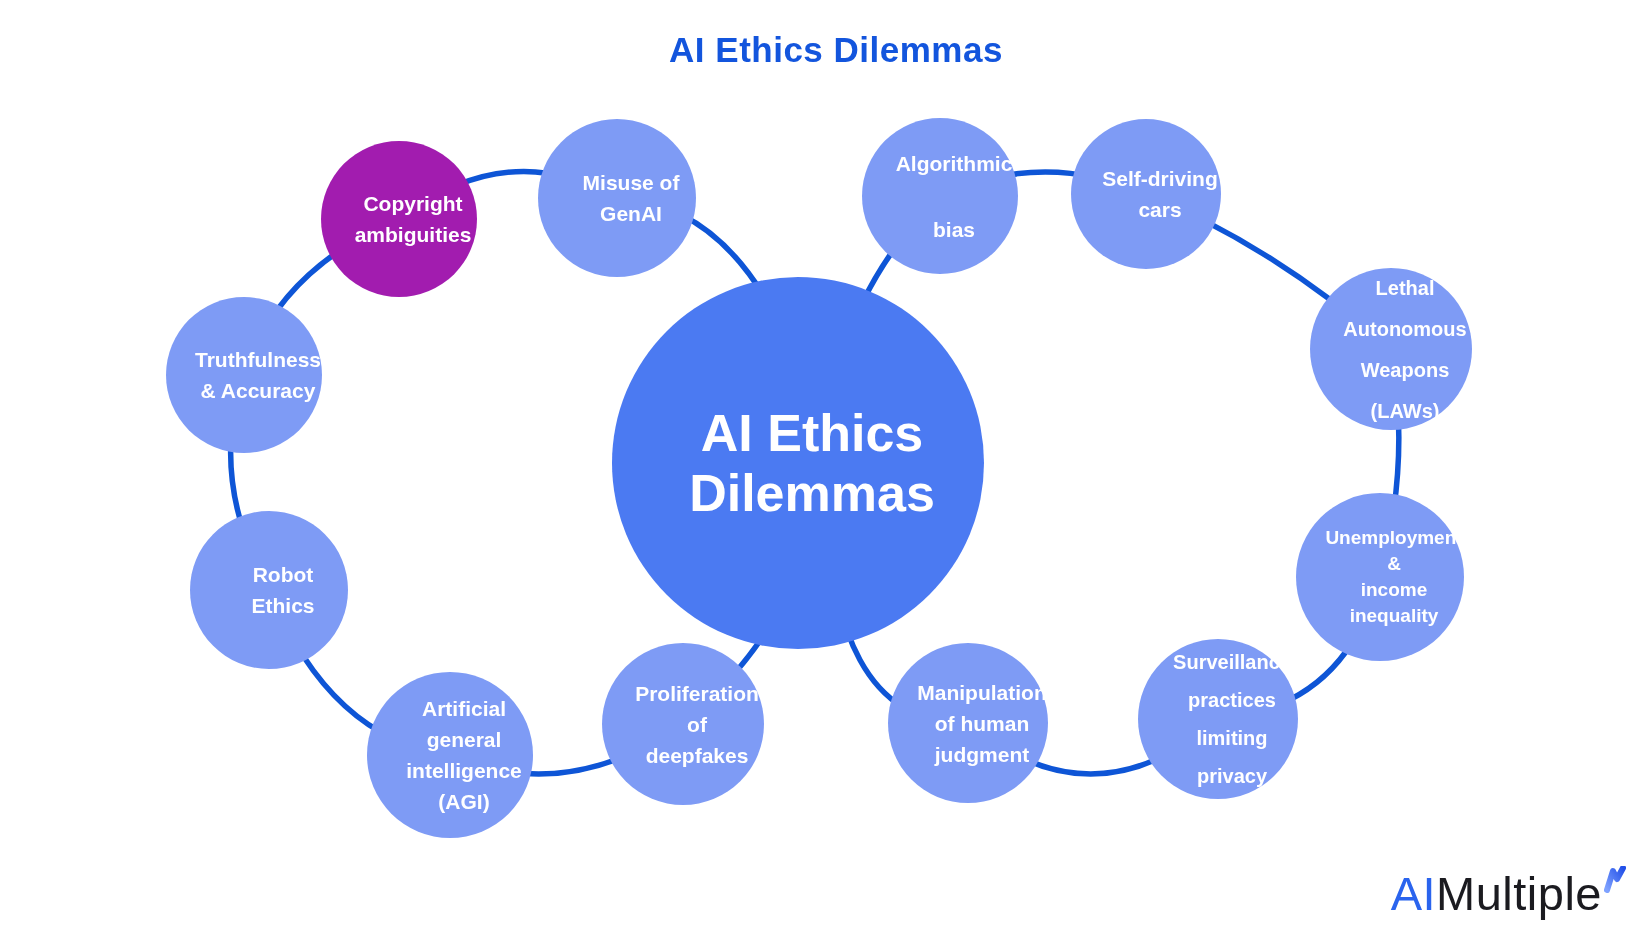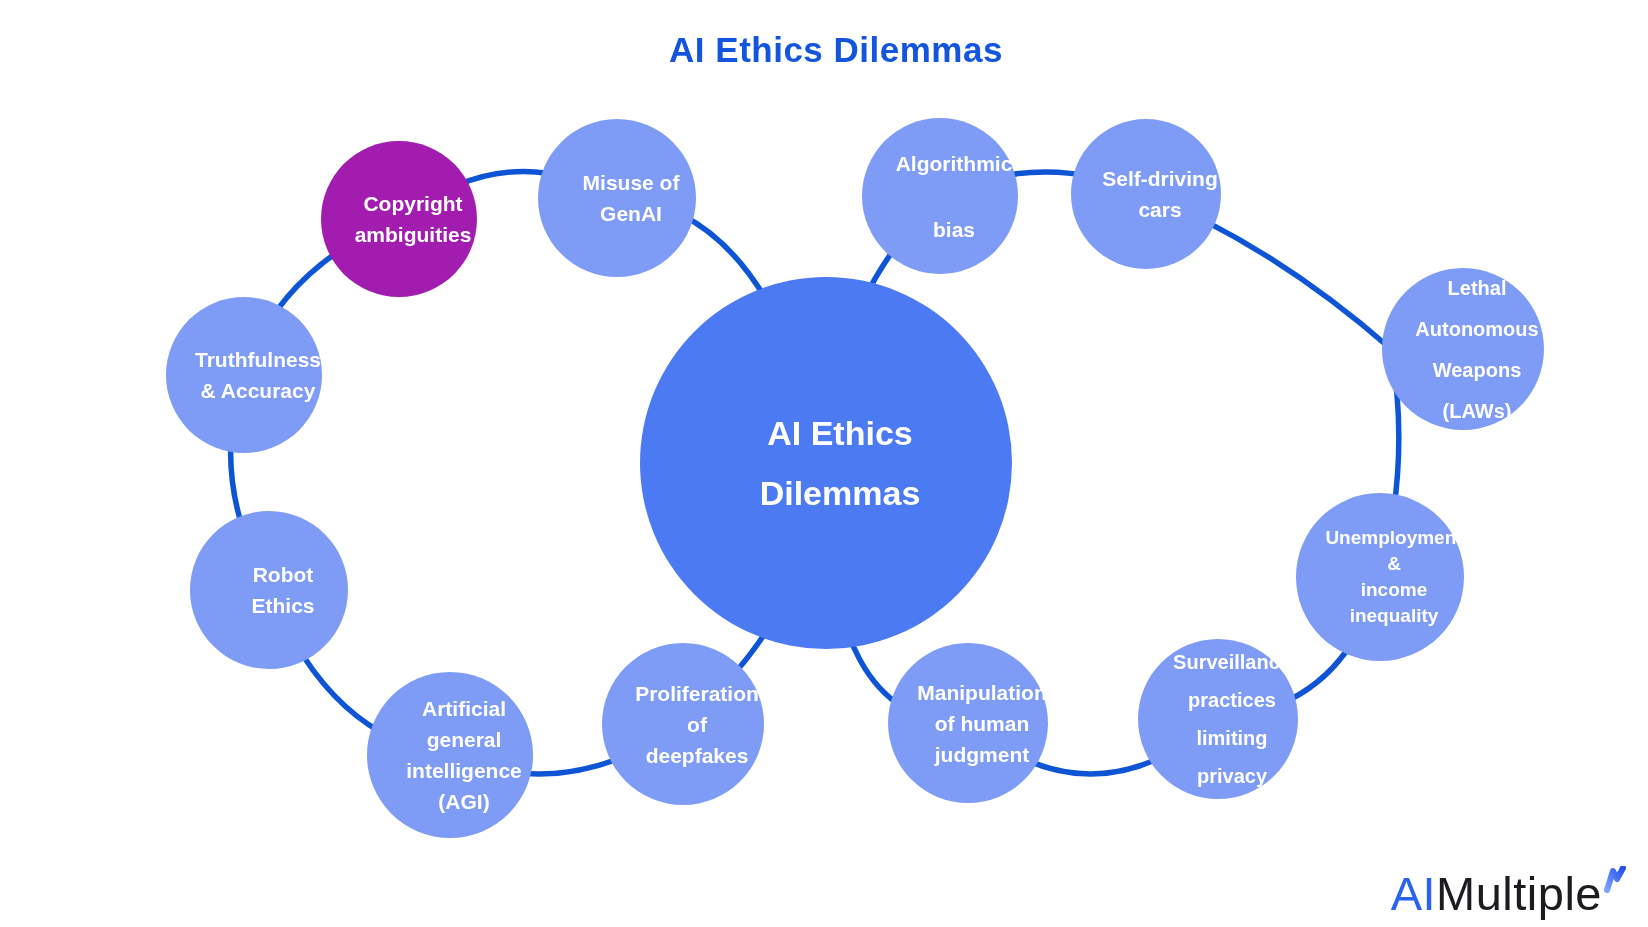--- a/index.html
+++ b/index.html
@@ -75,21 +75,21 @@
       <path d="M 826 463 Q 829 304 940 196" fill="none" stroke="#0e55d6" stroke-width="5.5" stroke-linecap="round"></path>
       <path d="M 940 196 Q 1043 149 1146 194" fill="none" stroke="#0e55d6" stroke-width="5.5" stroke-linecap="round"></path>
       <path d="M 1146 194 Q 1272 245 1391 349" fill="none" stroke="#0e55d6" stroke-width="5.5" stroke-linecap="round"></path>
       <path d="M 1391 349 Q 1411 461 1380 577" fill="none" stroke="#0e55d6" stroke-width="5.5" stroke-linecap="round"></path>
       <path d="M 1380 577 Q 1345 708 1218 719" fill="none" stroke="#0e55d6" stroke-width="5.5" stroke-linecap="round"></path>
       <path d="M 1218 719 Q 1093 827 968 723" fill="none" stroke="#0e55d6" stroke-width="5.5" stroke-linecap="round"></path>
       <path d="M 968 723 Q 823 727 826 463" fill="none" stroke="#0e55d6" stroke-width="5.5" stroke-linecap="round"></path>
     </svg>
 
   <div id="nodes">
-      <div class="node" style="left: 640px; top: 277px; width: 372px; height: 372px; background: rgb(75, 122, 242); color: rgb(255, 255, 255); font-size: 34px; line-height: 60px; text-align: center;">
+      <div class="node" style="left: 612px; top: 277px; width: 372px; height: 372px; background: rgb(75, 122, 242); color: rgb(255, 255, 255); font-size: 52px; line-height: 60px; text-align: center;">
         <div class="line">AI Ethics</div>
         <div class="line">Dilemmas</div>
       </div>
       <div class="node" style="left: 538px; top: 119px; width: 158px; height: 158px; background: rgb(126, 155, 245); color: rgb(255, 255, 255); font-size: 21px; line-height: 31px;">
         <div class="line">Misuse of</div>
         <div class="line">GenAI</div>
       </div>
       <div class="node" style="left: 321px; top: 141px; width: 156px; height: 156px; background: #a21caf; color: rgb(255, 255, 255); font-size: 21px; line-height: 31px;">
         <div class="line">Copyright</div>
         <div class="line">ambiguities</div>
@@ -114,21 +114,21 @@
         <div class="line">deepfakes</div>
       </div>
       <div class="node" style="left: 862px; top: 118px; width: 156px; height: 156px; background: rgb(126, 155, 245); color: rgb(255, 255, 255); font-size: 21px; line-height: 31px; gap: 35px;">
         <div class="line">Algorithmic</div>
         <div class="line">bias</div>
       </div>
       <div class="node" style="left: 1071px; top: 119px; width: 150px; height: 150px; background: rgb(126, 155, 245); color: rgb(255, 255, 255); font-size: 21px; line-height: 31px;">
         <div class="line">Self-driving</div>
         <div class="line">cars</div>
       </div>
-      <div class="node" style="left: 1382px; top: 268px; width: 162px; height: 162px; background: rgb(126, 155, 245); color: rgb(255, 255, 255); font-size: 20px; line-height: 30px; gap: 11px;">
+      <div class="node" style="left: 1310px; top: 268px; width: 162px; height: 162px; background: rgb(126, 155, 245); color: rgb(255, 255, 255); font-size: 20px; line-height: 30px; gap: 11px;">
         <div class="line">Lethal</div>
         <div class="line">Autonomous</div>
         <div class="line">Weapons</div>
         <div class="line">(LAWs)</div>
       </div>
       <div class="node" style="left: 1296px; top: 493px; width: 168px; height: 168px; background: rgb(126, 155, 245); color: rgb(255, 255, 255); font-size: 19px; line-height: 26px;">
         <div class="line">Unemployment</div>
         <div class="line">&amp;</div>
         <div class="line">income</div>
         <div class="line">inequality</div>

